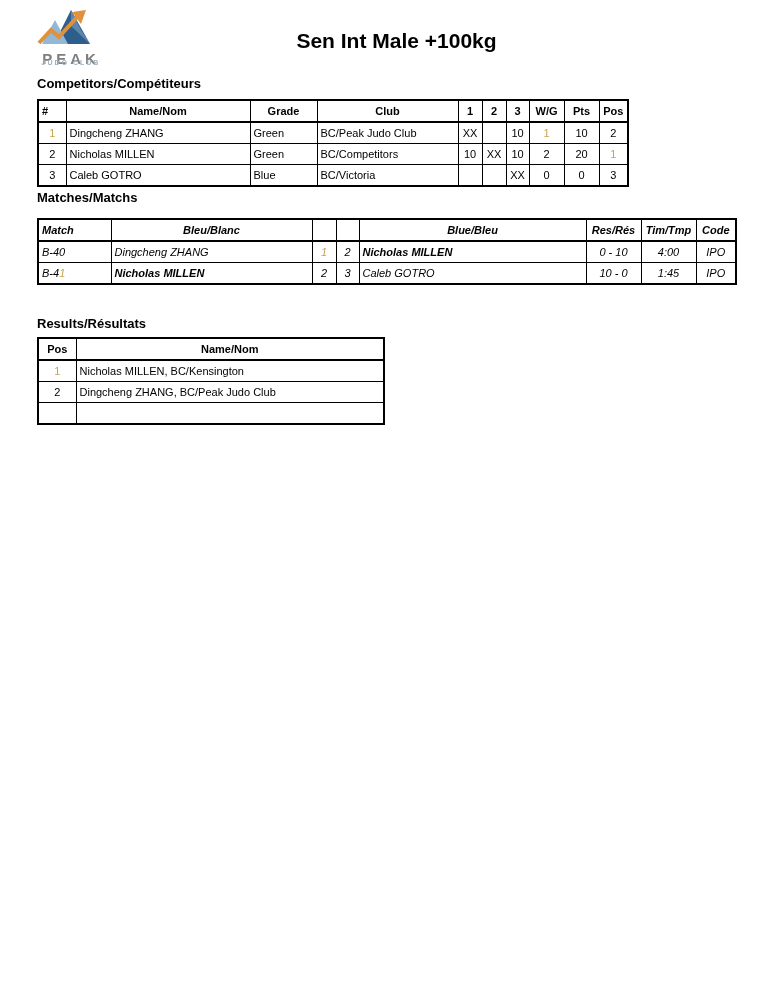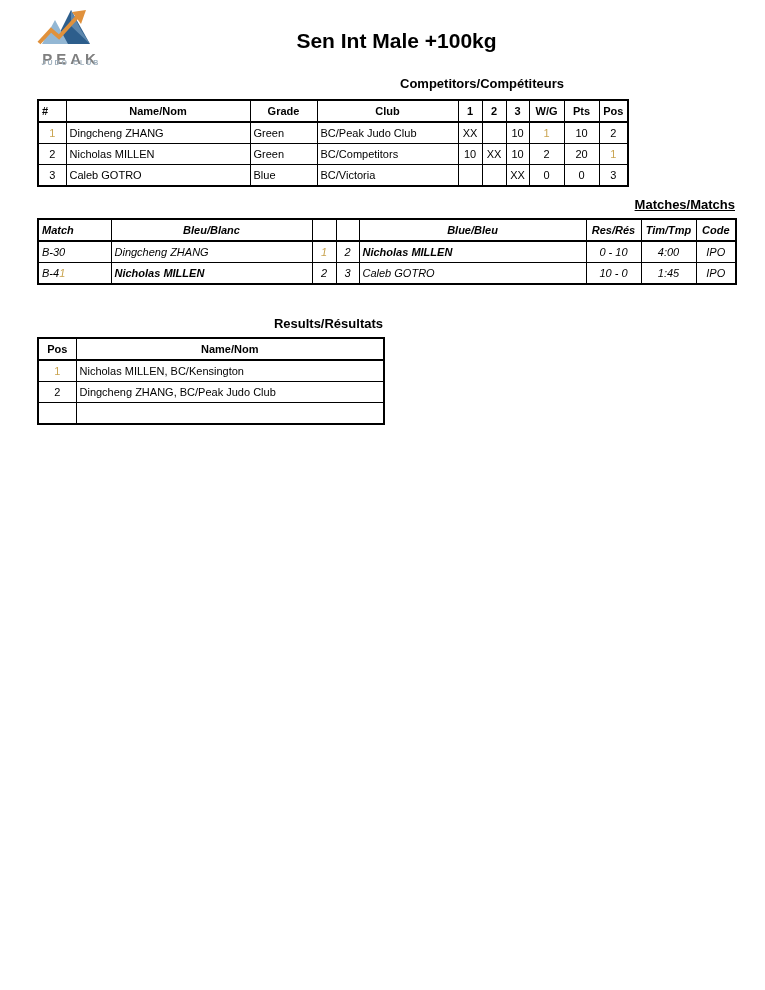--- a/index.html
+++ b/index.html
@@ -25,25 +25,25 @@
     font-size: 7px; font-weight: bold; letter-spacing: 2px;
     color: #9fb0be; text-align: center;
   }
 
   
   .title {
     position: absolute; top: 29px; left: 0; width: 765px;
     text-align: center; font-size: 21px; font-weight: bold; padding-left: 14px;
   }
   .sec {
-    position: absolute; font-size: 13px; font-weight: bold; text-align: right;
+    position: absolute; font-size: 13px; font-weight: bold; text-align: left;
     white-space: nowrap;
   }
   .sec-comp  { top: 76px;  left: 37px; width: 527px; }
-  .sec-match { top: 197px; left: 37px; width: 698px; text-decoration: underline; }
+  .sec-match { top: 190px; left: 37px; width: 698px; }
   .sec-res   { top: 316px; left: 37px; width: 346px; }
 
   
   table.tbl {
     position: absolute;
     border-collapse: collapse;
     table-layout: fixed;
     font-size: 11px;
     border: 2px solid #000;
   }
@@ -178,21 +178,21 @@
         <th class="c hR"></th>
         <th class="c hR"></th>
         <th class="c">Blue/Bleu</th>
         <th class="c hR">Res/Rés</th>
         <th class="c hR">Tim/Tmp</th>
         <th class="c">Code</th>
       </tr>
     </thead>
     <tbody>
       <tr>
-        <td class="l"><span>B-30</span><span class="gold"></span></td>
+        <td class="l"><span>B-40</span><span class="gold"></span></td>
         <td class="l">Dingcheng ZHANG</td>
         <td class="c thickL" data-gold="true">1</td>
         <td class="c thickR">2</td>
         <td class="l" data-bold="true">Nicholas MILLEN</td>
         <td class="c">0 - 10</td>
         <td class="c">4:00</td>
         <td class="c">IPO</td>
       </tr>
       <tr>
         <td class="l"><span>B-4</span><span class="gold">1</span></td>

